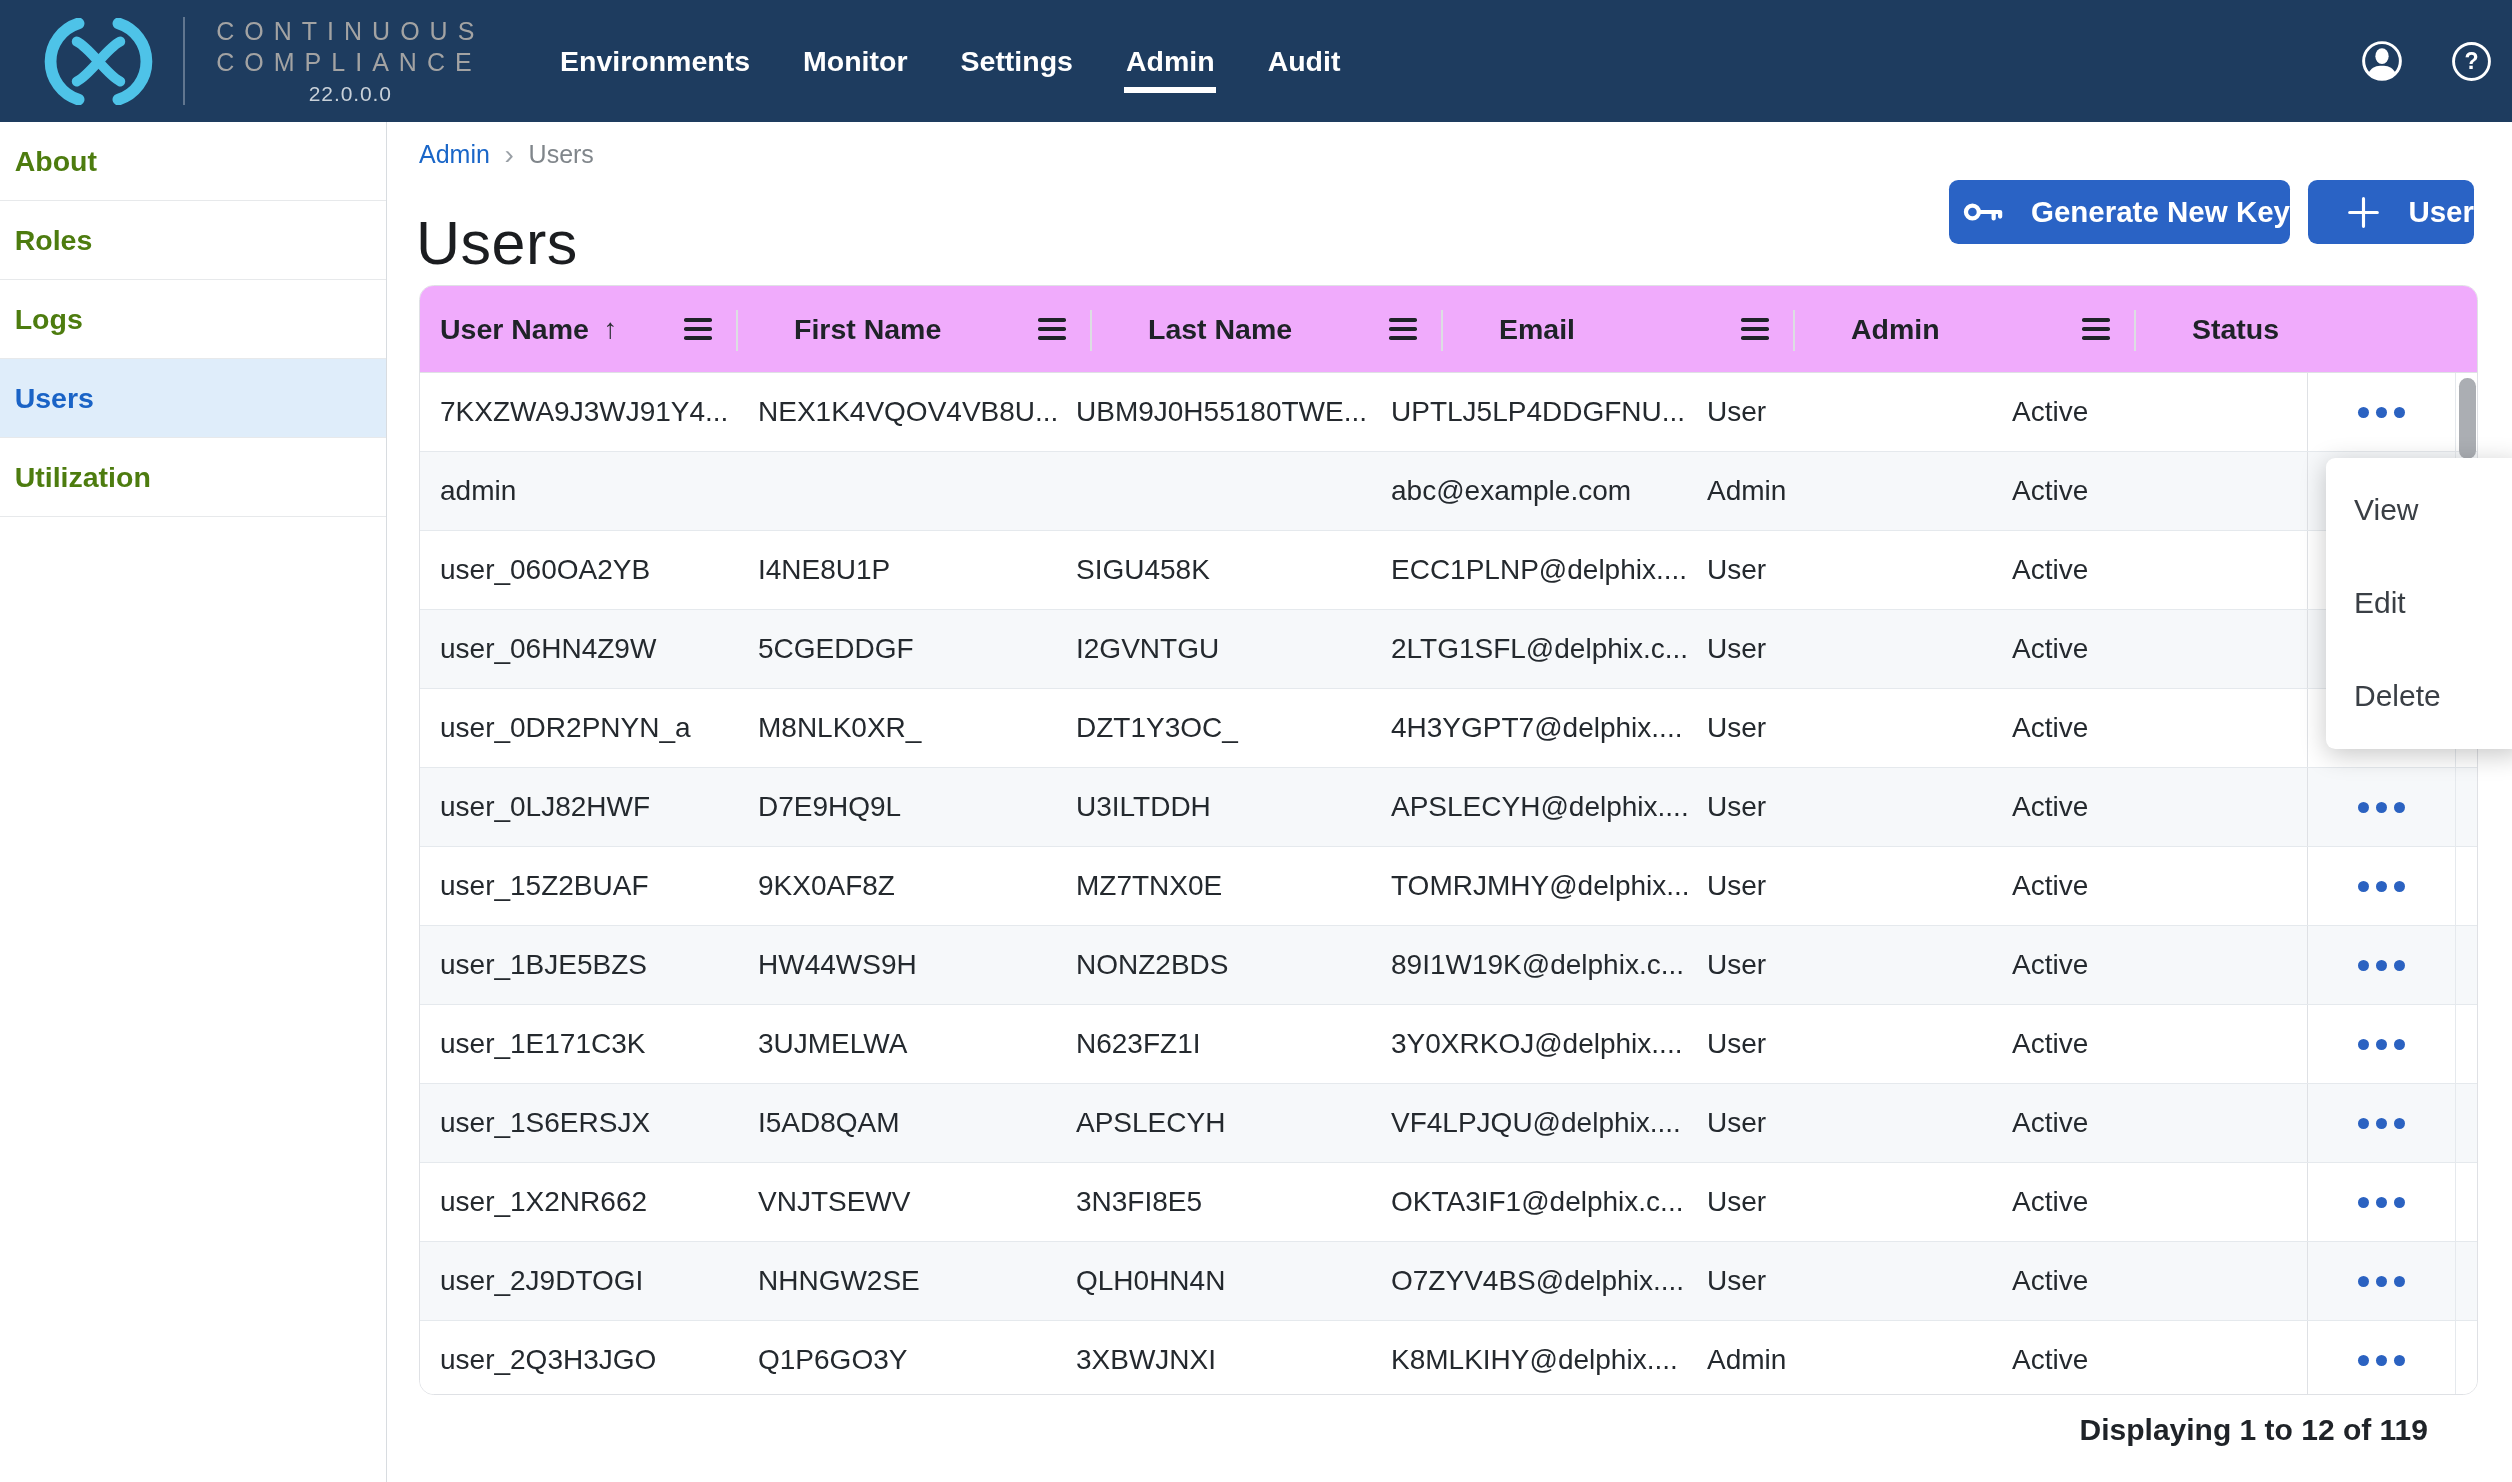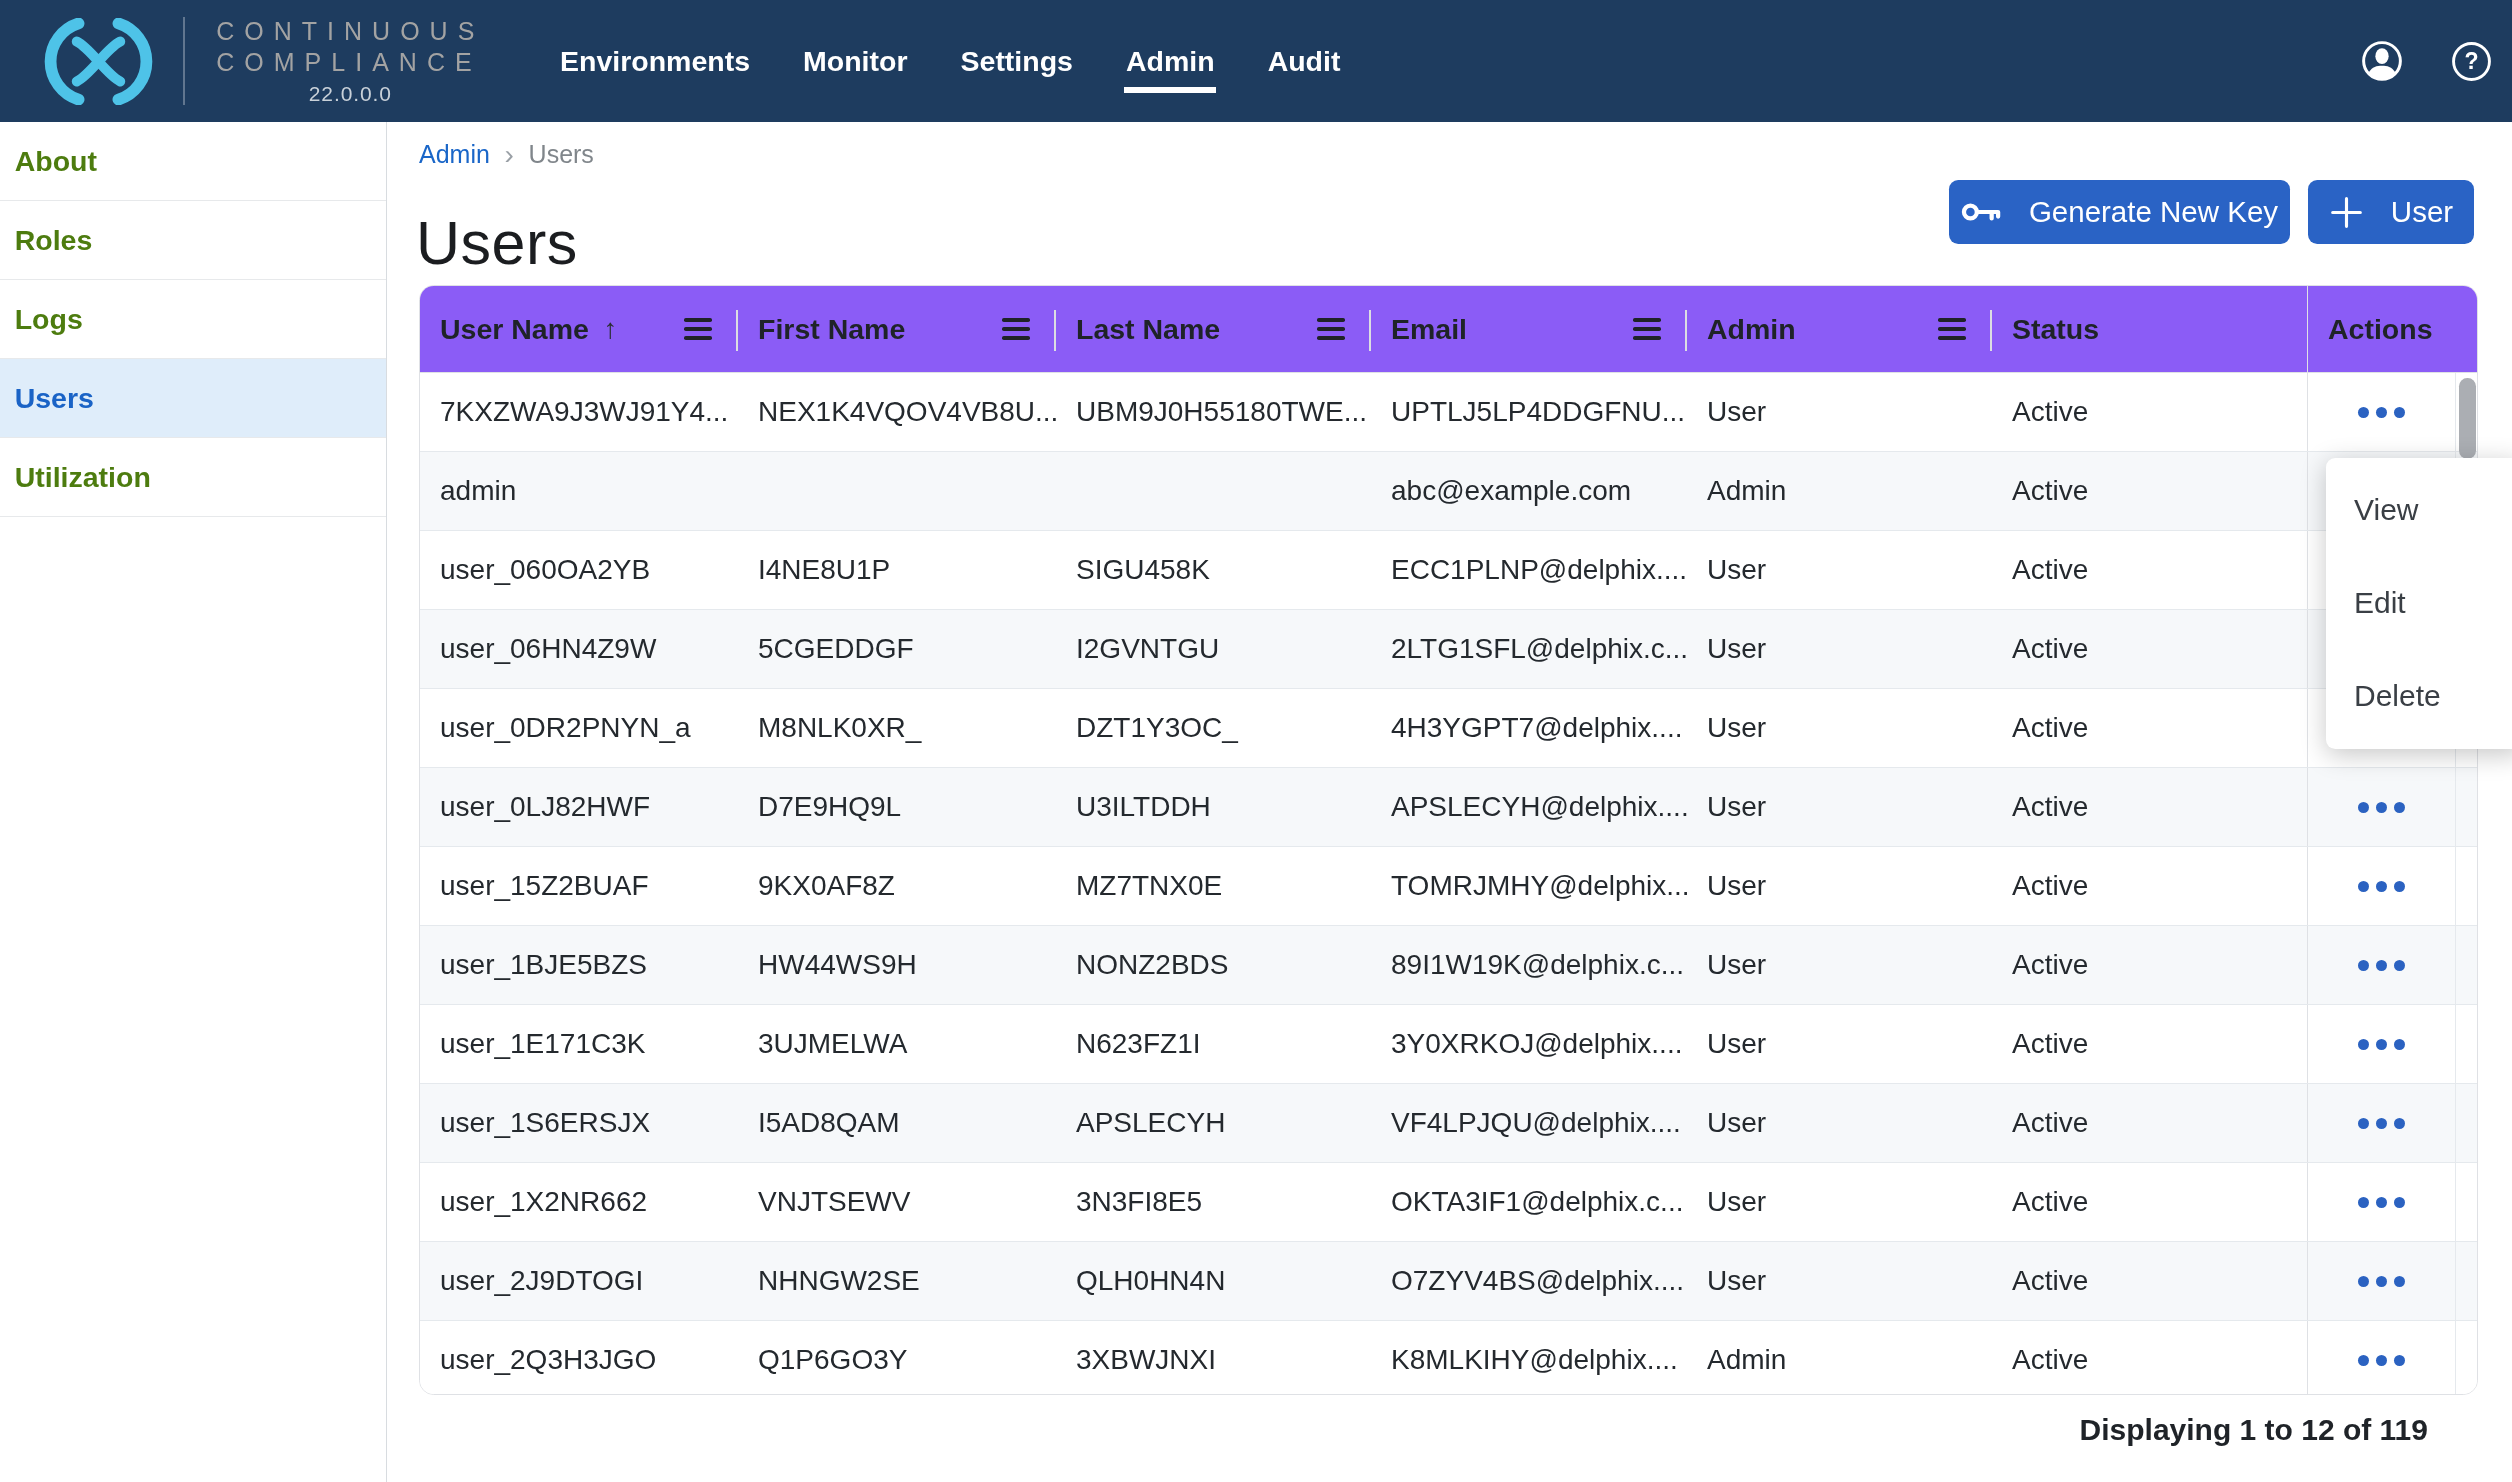--- a/index.html
+++ b/index.html
@@ -35,30 +35,30 @@
   .side-item.active{ background:var(--side-active-bg); color:var(--side-active-tx); }
 
   
   .breadcrumb{ position:absolute; left:419px; top:140px; display:flex; align-items:center; font-size:25px; }
   .crumb-link{ color:var(--link); font-weight:500; cursor:pointer; }
   .crumb-sep{ color:#9AA0A6; margin:0 14.7px; font-size:28px; line-height:25px; }
   .crumb-current{ color:#80868B; }
   .page-title{ position:absolute; left:416px; top:208px; font-size:61px; font-weight:500; color:#1B1D20; letter-spacing:0.5px; }
 
   .btn{ position:absolute; top:180px; height:64px; background:var(--accent); border:none; border-radius:9.2px;
-        display:flex; align-items:center; justify-content:center; gap:27px; color:#fff; font-size:29.5px; font-weight:400;
+        display:flex; align-items:center; justify-content:flex-end; gap:27px; color:#fff; font-size:29.5px; font-weight:700;
         font-family:"Liberation Sans", sans-serif; cursor:pointer; }
   .btn-generate{ left:1949px; width:341px; }
   .btn-user{ left:2308px; width:166px; }
 
   
   .table{ position:absolute; left:419px; top:285px; width:2059px; height:1110px; background:#fff;
           border:1.8px solid var(--border); border-radius:14.7px; overflow:hidden; }
-  .thead{ height:87px; background:#8b5cf6; border-bottom:1.8px solid var(--border);
-          display:grid; grid-template-columns:318px 318px 315px 316px 305px 315px 148px 1fr; }
+  .thead{ height:87px; background:#f0abfc; border-bottom:1.8px solid var(--border);
+          display:grid; grid-template-columns:318px 318px 315px 316px 305px 315px 148px 1fr;gap:36px; }
   .th{ position:relative; display:flex; align-items:center; padding-left:20px; font-size:28.5px; font-weight:700; color:#1F2328; }
   .th .sort{ font-size:28px; font-weight:400; margin-left:14.7px; color:#2A2E33; }
   .hamb{ position:absolute; right:26px; width:28px; display:flex; flex-direction:column; gap:5.5px; cursor:pointer; }
   .hamb b{ display:block; height:3.7px; background:#1F2328; border-radius:1.8px; }
   .th .col-divider{ position:absolute; right:0; top:24px; width:1.8px; height:41px; background:#DCDEE2; }
   .col-actions{ border-left:1.8px solid var(--border); }
 
   .tbody .tr{ display:grid; grid-template-columns:318px 318px 315px 316px 305px 315px 148px 1fr;
               height:79px; border-bottom:1.8px solid #E5E9ED; background:#fff; }
   .tbody .tr.stripe{ background:var(--stripe); }

